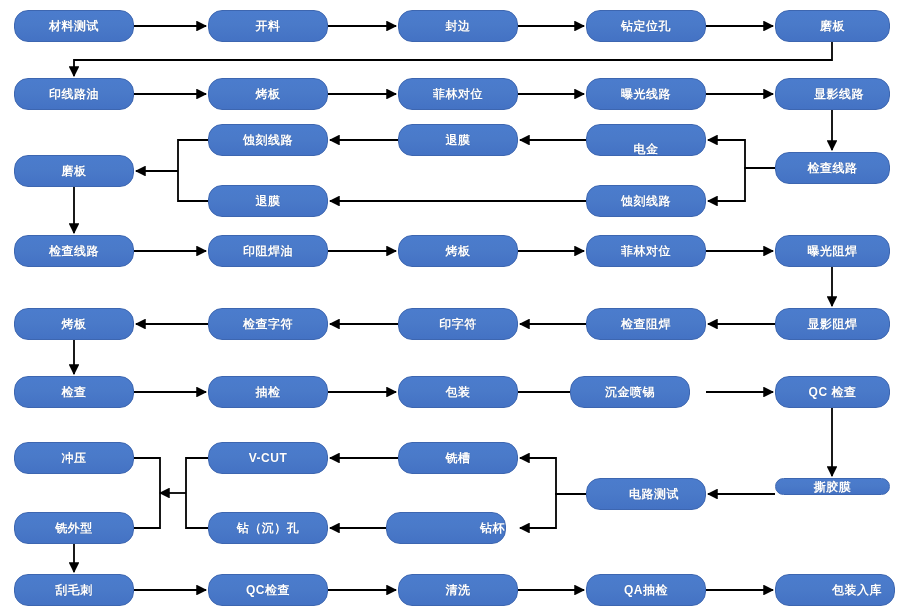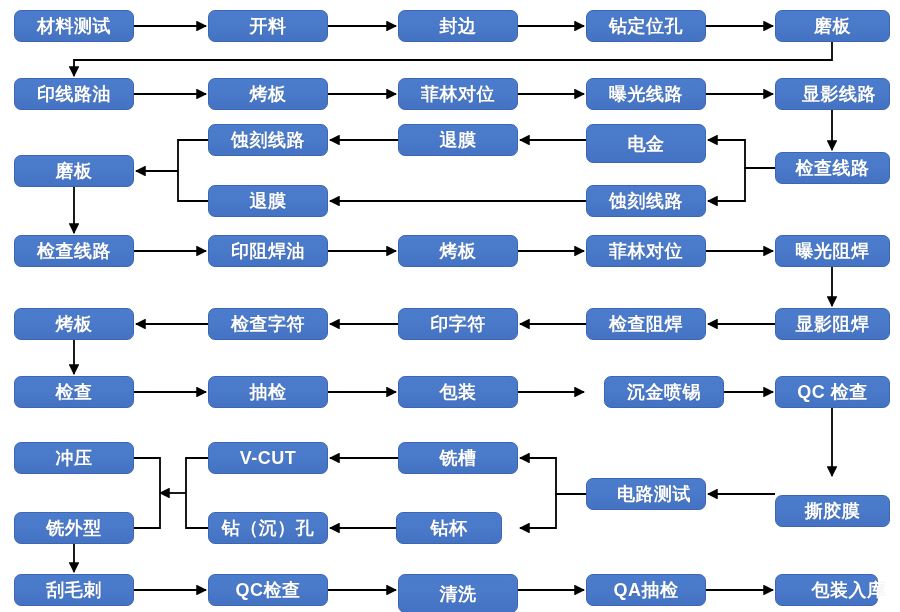--- a/index.html
+++ b/index.html
@@ -22,26 +22,26 @@
   #flow-svg {
     position: absolute;
     left: 0;
     top: 0;
     width: 900px;
     height: 612px;
   }
   .node {
     position: absolute;
     box-sizing: border-box;
-    border-radius: 7px;
+    border-radius: 14px;
     background: linear-gradient(180deg, #4b7ccd 0%, #4a7ac9 45%, #4472c4 100%);
     border: 1px solid #3d66b0;
     color: #ffffff;
     font-weight: bold;
-    font-size: 18px;
+    font-size: 12px;
     letter-spacing: 0.5px;
     display: flex;
     align-items: center;
     justify-content: center;
     text-align: center;
     line-height: 1;
     white-space: nowrap;
     text-shadow: 0 0 1px rgba(0,0,0,0.25);
   }
   .node-label {
@@ -174,21 +174,21 @@
       </div>
       <div class="node" style="left: 775px; top: 78px; width: 115px; height: 32px; padding-left: 13px;">
         <span class="node-label">显影线路</span>
       </div>
       <div class="node" style="left: 208px; top: 124px; width: 120px; height: 32px;">
         <span class="node-label">蚀刻线路</span>
       </div>
       <div class="node" style="left: 398px; top: 124px; width: 120px; height: 32px;">
         <span class="node-label">退膜</span>
       </div>
-      <div class="node" style="left: 586px; top: 124px; width: 120px; height: 39px;">
+      <div class="node" style="left: 586px; top: 124px; width: 120px; height: 32px; align-items: flex-end;">
         <span class="node-label">电金</span>
       </div>
       <div class="node" style="left: 14px; top: 155px; width: 120px; height: 32px;">
         <span class="node-label">磨板</span>
       </div>
       <div class="node" style="left: 775px; top: 152px; width: 115px; height: 32px;">
         <span class="node-label">检查线路</span>
       </div>
       <div class="node" style="left: 208px; top: 185px; width: 120px; height: 32px;">
         <span class="node-label">退膜</span>
@@ -228,60 +228,60 @@
       </div>
       <div class="node" style="left: 14px; top: 376px; width: 120px; height: 32px;">
         <span class="node-label">检查</span>
       </div>
       <div class="node" style="left: 208px; top: 376px; width: 120px; height: 32px;">
         <span class="node-label">抽检</span>
       </div>
       <div class="node" style="left: 398px; top: 376px; width: 120px; height: 32px;">
         <span class="node-label">包装</span>
       </div>
-      <div class="node" style="left: 604px; top: 376px; width: 120px; height: 32px;">
+      <div class="node" style="left: 570px; top: 376px; width: 120px; height: 32px;">
         <span class="node-label">沉金喷锡</span>
       </div>
       <div class="node" style="left: 775px; top: 376px; width: 115px; height: 32px;">
         <span class="node-label">QC 检查</span>
       </div>
       <div class="node" style="left: 14px; top: 442px; width: 120px; height: 32px;">
         <span class="node-label">冲压</span>
       </div>
       <div class="node" style="left: 208px; top: 442px; width: 120px; height: 32px;">
         <span class="node-label">V-CUT</span>
       </div>
       <div class="node" style="left: 398px; top: 442px; width: 120px; height: 32px;">
         <span class="node-label">铣槽</span>
       </div>
       <div class="node" style="left: 586px; top: 478px; width: 120px; height: 32px; padding-left: 16px;">
         <span class="node-label">电路测试</span>
       </div>
-      <div class="node" style="left: 775px; top: 495px; width: 115px; height: 32px;">
+      <div class="node" style="left: 775px; top: 478px; width: 115px; height: 17px;">
         <span class="node-label">撕胶膜</span>
       </div>
       <div class="node" style="left: 14px; top: 512px; width: 120px; height: 32px;">
         <span class="node-label">铣外型</span>
       </div>
       <div class="node" style="left: 208px; top: 512px; width: 120px; height: 32px;">
         <span class="node-label">钻（沉）孔</span>
       </div>
-      <div class="node" style="left: 396px; top: 512px; width: 106px; height: 32px;">
+      <div class="node" style="left: 386px; top: 512px; width: 120px; height: 32px; justify-content: flex-end;">
         <span class="node-label">钻杯</span>
       </div>
       <div class="node" style="left: 14px; top: 574px; width: 120px; height: 32px;">
         <span class="node-label">刮毛刺</span>
       </div>
       <div class="node" style="left: 208px; top: 574px; width: 120px; height: 32px;">
         <span class="node-label">QC检查</span>
       </div>
-      <div class="node" style="left: 398px; top: 574px; width: 120px; height: 39px;">
+      <div class="node" style="left: 398px; top: 574px; width: 120px; height: 32px;">
         <span class="node-label">清洗</span>
       </div>
       <div class="node" style="left: 586px; top: 574px; width: 120px; height: 32px;">
         <span class="node-label">QA抽检</span>
       </div>
-      <div class="node" style="left: 775px; top: 574px; width: 103px; height: 32px; padding-left: 44px;">
+      <div class="node" style="left: 775px; top: 574px; width: 120px; height: 32px; padding-left: 44px;">
         <span class="node-label">包装入库</span>
       </div>
     </div>
 
 </div>
 
 </body></html>

